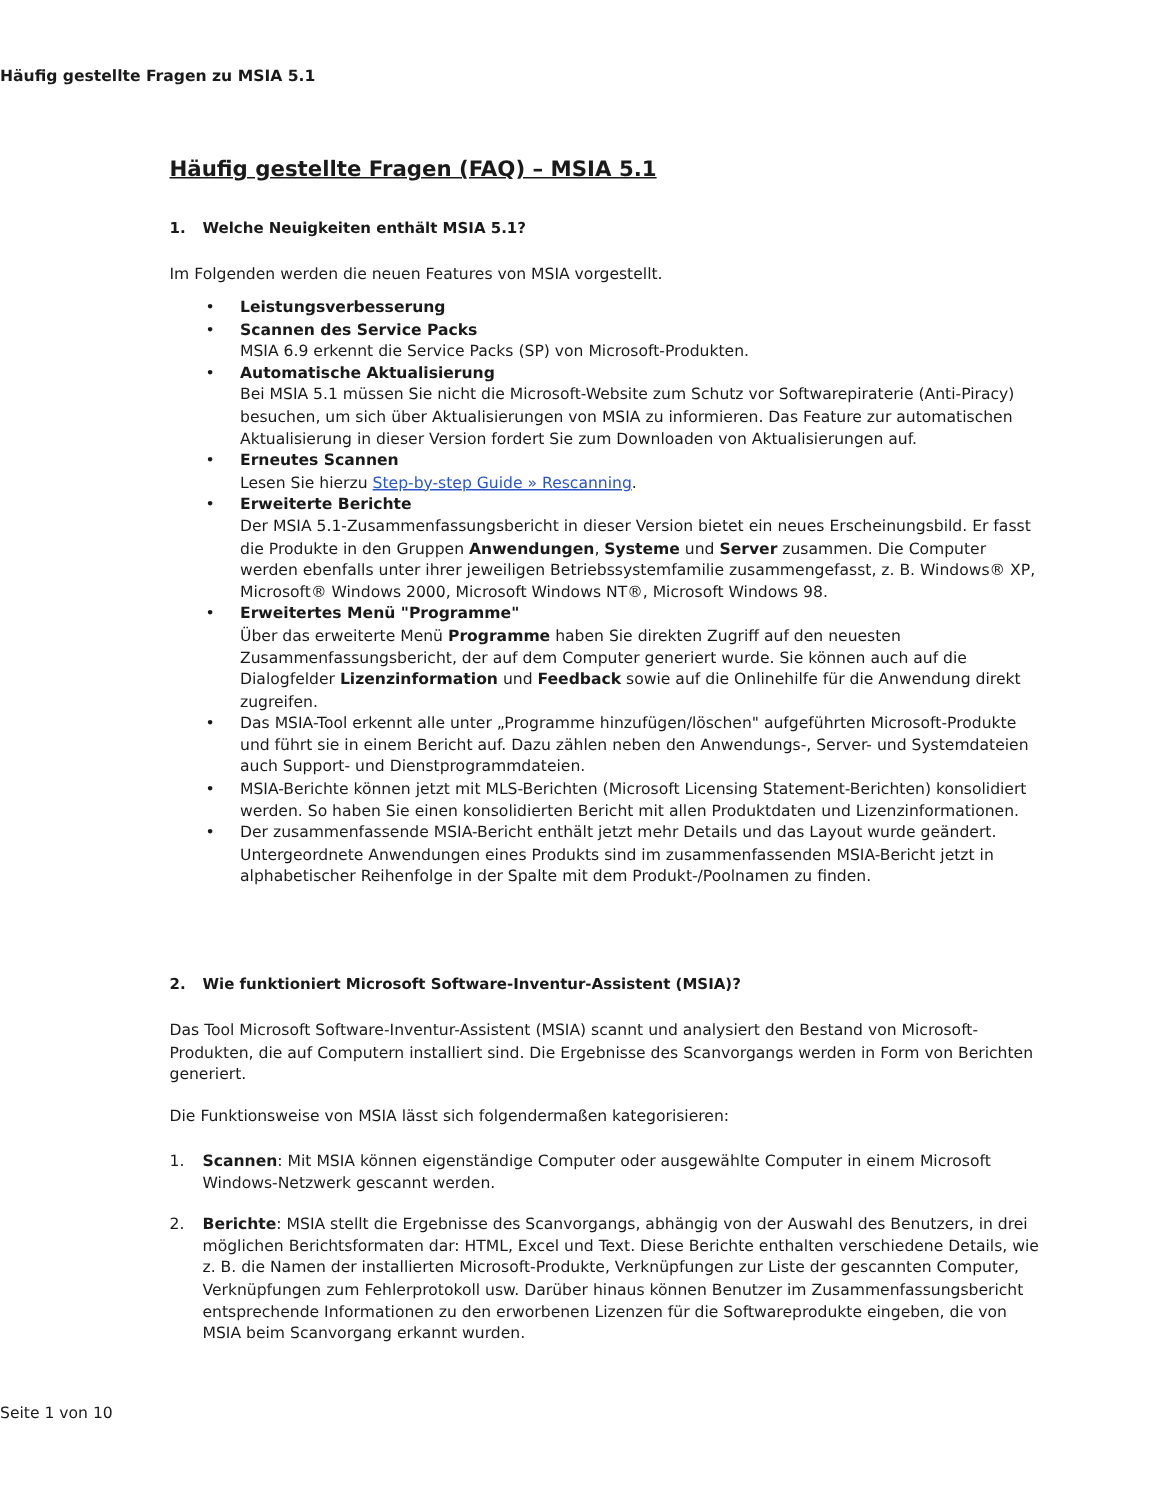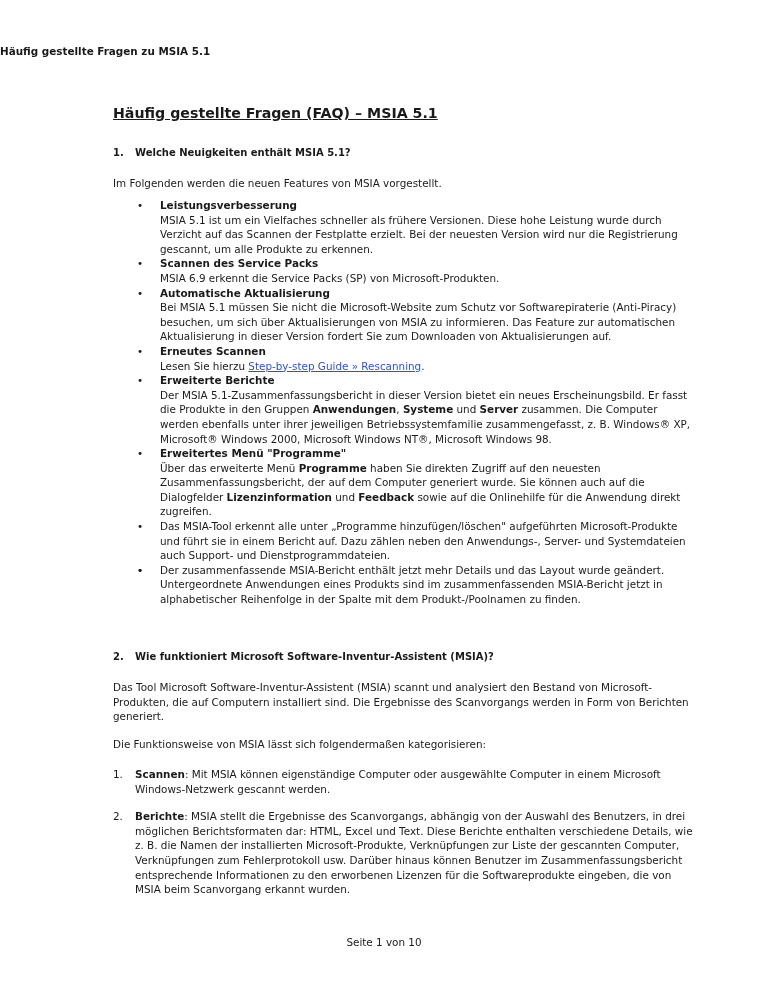--- a/index.html
+++ b/index.html
@@ -27,43 +27,43 @@
   ul.features li { position: relative; padding-left: 47px; }
   ul.features li .bullet { position: absolute; left: 24px; top: 0; }
   .b { font-weight: bold; }
   a.link { color: #2a55c8; text-decoration: underline; }
   ol.howto {
     position: absolute; left: 113px; top: 767px; width: 585px; margin: 0; padding: 0; list-style: none;
   }
   ol.howto li { position: relative; padding-left: 22px; margin-bottom: 13px; }
   ol.howto li .n { position: absolute; left: 0; top: 0; }
   .footer {
-    position: absolute; top: 935px; left: 0; width: 768px; text-align: center; font-size: 10.4px;
+    position: absolute; top: 935px; left: 0; width: 768px; text-align: left; font-size: 10.4px;
   }
 </style>
 </head>
 <body>
 
 <div class="running-header">Häufig gestellte Fragen zu MSIA 5.1</div>
 
 <h1 class="doc-title">Häufig gestellte Fragen (FAQ) – MSIA 5.1</h1>
 
 <h2 class="q-heading" style="top:146px"><span class="num">1.</span><span>Welche Neuigkeiten enthält MSIA 5.1?</span></h2>
 
 <p class="para" style="top:176px">Im Folgenden werden die neuen Features von MSIA vorgestellt.</p>
 
 <ul class="features">
-  <li><span class="bullet">•</span><span class="b">Leistungsverbesserung</span><br><span>MSIA 5.1 ist um ein Vielfaches schneller als frühere Versionen. Diese hohe Leistung wurde durch Verzicht auf das Scannen der Festplatte erzielt. Bei der neuesten Version wird nur die Registrierung gescannt, um alle Produkte zu erkennen.</span></li>
+  <li><span class="bullet">•</span><span class="b">Leistungsverbesserung</span><br></li>
   <li><span class="bullet">•</span><span class="b">Scannen des Service Packs</span><br><span>MSIA 6.9 erkennt die Service Packs (SP) von Microsoft-Produkten.</span></li>
   <li><span class="bullet">•</span><span class="b">Automatische Aktualisierung</span><br><span>Bei MSIA 5.1 müssen Sie nicht die Microsoft-Website zum Schutz vor Softwarepiraterie (Anti-Piracy) besuchen, um sich über Aktualisierungen von MSIA zu informieren. Das Feature zur automatischen Aktualisierung in dieser Version fordert Sie zum Downloaden von Aktualisierungen auf.</span></li>
   <li><span class="bullet">•</span><span class="b">Erneutes Scannen</span><br><span>Lesen Sie hierzu </span><a class="link" href="#">Step-by-step Guide » Rescanning</a><span>.</span></li>
   <li><span class="bullet">•</span><span class="b">Erweiterte Berichte</span><br><span>Der MSIA 5.1-Zusammenfassungsbericht in dieser Version bietet ein neues Erscheinungsbild. Er fasst die Produkte in den Gruppen </span><span class="b">Anwendungen</span><span>, </span><span class="b">Systeme</span><span> und </span><span class="b">Server</span><span> zusammen. Die Computer werden ebenfalls unter ihrer jeweiligen Betriebssystemfamilie zusammengefasst, z. B. Windows® XP, Microsoft® Windows 2000, Microsoft Windows NT®, Microsoft Windows 98.</span></li>
   <li><span class="bullet">•</span><span class="b">Erweitertes Menü "Programme"</span><br><span>Über das erweiterte Menü </span><span class="b">Programme</span><span> haben Sie direkten Zugriff auf den neuesten Zusammenfassungsbericht, der auf dem Computer generiert wurde. Sie können auch auf die Dialogfelder </span><span class="b">Lizenzinformation</span><span> und </span><span class="b">Feedback</span><span> sowie auf die Onlinehilfe für die Anwendung direkt zugreifen.</span></li>
   <li><span class="bullet">•</span><span>Das MSIA-Tool erkennt alle unter „Programme hinzufügen/löschen" aufgeführten Microsoft-Produkte und führt sie in einem Bericht auf. Dazu zählen neben den Anwendungs-, Server- und Systemdateien auch Support- und Dienstprogrammdateien.</span></li>
-  <li><span class="bullet">•</span></li>
+  <li><span class="bullet">•</span><span>MSIA-Berichte können jetzt mit MLS-Berichten (Microsoft Licensing Statement-Berichten) konsolidiert werden. So haben Sie einen konsolidierten Bericht mit allen Produktdaten und Lizenzinformationen.</span></li>
   <li><span class="bullet">•</span><span>Der zusammenfassende MSIA-Bericht enthält jetzt mehr Details und das Layout wurde geändert. Untergeordnete Anwendungen eines Produkts sind im zusammenfassenden MSIA-Bericht jetzt in alphabetischer Reihenfolge in der Spalte mit dem Produkt-/Poolnamen zu finden.</span></li>
 </ul>
 
 <h2 class="q-heading" style="top:650px"><span class="num">2.</span><span>Wie funktioniert Microsoft Software-Inventur-Assistent  (MSIA)?</span></h2>
 
 <p class="para" style="top:680px">Das Tool Microsoft Software-Inventur-Assistent (MSIA) scannt und analysiert den Bestand von Microsoft-Produkten, die auf Computern installiert sind. Die Ergebnisse des Scanvorgangs werden in Form von Berichten generiert.</p>
 
 <p class="para" style="top:737px">Die Funktionsweise von MSIA lässt sich folgendermaßen kategorisieren:</p>
 
 <ol class="howto">

